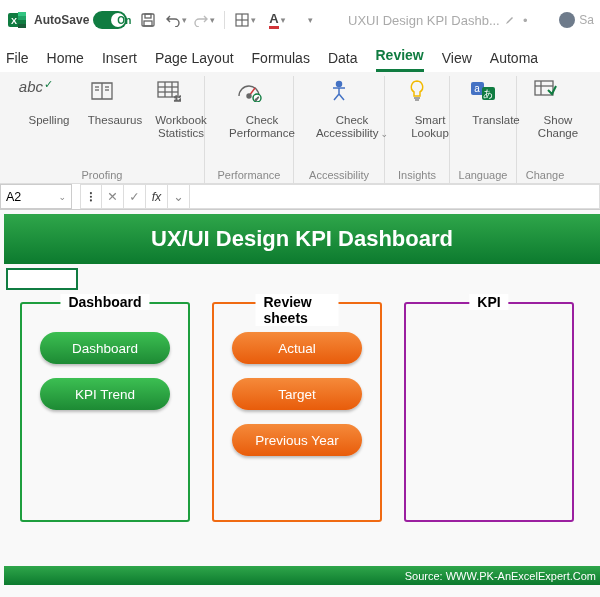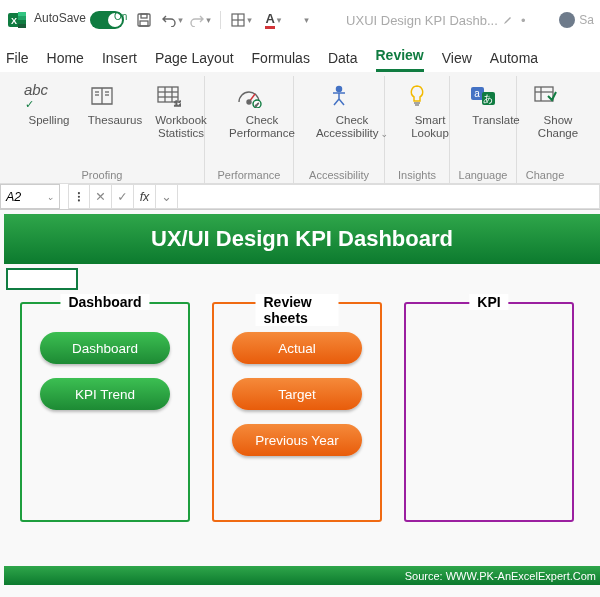--- a/index.html
+++ b/index.html
@@ -1,47 +1,47 @@
 <!DOCTYPE html>
 <html><head>
 <meta charset="utf-8">
 <style>
   * { box-sizing: border-box; margin: 0; padding: 0; font-family: "Segoe UI", Arial, sans-serif; }
   body { width: 600px; height: 597px; overflow: hidden; background: #fff; }
 
   
   .title-bar { display: flex; align-items: center; height: 40px; padding: 0 6px; background: #fff; gap: 6px; }
   .app-icon { width: 22px; height: 22px; display:flex; align-items:center; justify-content:center;}
-  .autosave-wrap { display: flex; gap: 4px; font-size: 12px; color: #444; }
+  .autosave-wrap { display: flex; align-items: center; gap: 4px; font-size: 12px; color: #444; font-weight: bold; }
   .toggle { width: 34px; height: 18px; background: #107c41; border-radius: 10px; position: relative; }
   .toggle::after { content:""; position:absolute; right:2px; top:2px; width:14px; height:14px; background:#fff; border-radius:50%; }
   .qat-icon { width: 22px; height: 22px; display:flex; align-items:center; justify-content:center; color:#666; }
   .qat-sep { width:1px; height:18px; background:#ddd; margin:0 3px;}
   .doc-title { flex:1; text-align:center; font-size:13px; color:#aaa; white-space:nowrap; overflow:hidden;}
   .user-area { display:flex; align-items:center; gap:4px; font-size:12px; color:#aaa;}
   .user-avatar{ width:16px;height:16px;border-radius:50%;background:#6e7b8b;}
 
   
   .tab-row { display:flex; align-items:flex-end; height:32px; padding:0 6px; gap:18px; font-size:14px; color:#333; }
   .tab-row .tab { padding-bottom:6px; cursor:pointer; }
   .tab-row .tab.active { color:#107c41; font-weight:600; border-bottom:3px solid #107c41; }
 
   
   .ribbon { background:#f5f5f5; border-bottom:1px solid #ddd; height:112px; display:flex; padding-top:4px;}
   .ribbon-group { display:flex; flex-direction:column; align-items:center; border-right:1px solid #ddd; padding:0 4px;}
   .ribbon-btns { display:flex; flex:1; align-items:flex-start; gap:2px;}
   .ribbon-btn { width:64px; display:flex; flex-direction:column; align-items:center; text-align:center; font-size:11.5px; color:#555; padding-top:2px;}
-  .ribbon-btn .ico { height:36px; display:flex; align-items:flex-start; justify-content:center;flex-direction:column;}
+  .ribbon-btn .ico { height:36px; display:flex; align-items:flex-start; justify-content:center;}
   .ribbon-btn .lbl { line-height:1.15;margin-left:26px; }
   .group-label { font-size:11px; color:#888; padding:3px 0 2px;}
   .dd { font-size:9px; margin-left:2px; color:#888;}
 
   
   .formula-bar { height:26px; display:flex; align-items:stretch; border-bottom:1px solid #ccc; font-size:12.5px; }
-  .name-box { width:60px; border:1px solid #ccc; display:flex; align-items:center; padding:0 5px; justify-content:space-between;font-style:italic;}
+  .name-box { width:72px; border:1px solid #ccc; display:flex; align-items:center; padding:0 5px; justify-content:space-between;}
   .fb-sep { width:8px; }
   .fb-btn { width:22px; display:flex; align-items:center; justify-content:center; color:#888; border:1px solid #ddd; border-left:none;}
   .fb-input { flex:1; border:1px solid #ddd; border-left:none; }
 
   
   .sheet { position:relative; background:#f9f9f9; height:387px; }
   .dash-bg { position:absolute; left:4px; top:4px; right:0; background:linear-gradient(#2fa64a,#0c7a2e); height:50px; display:flex; align-items:center; justify-content:center;}
   .dash-title { color:#fff; font-size:22px; font-weight:bold; font-family:Arial; }
   .cell-sel { position:absolute; left:6px; top:58px; width:72px; height:22px; border:2px solid #107c41; background:#fff;}
   .panels { position:absolute; left:20px; top:92px; right:0; display:flex; gap:22px;}

